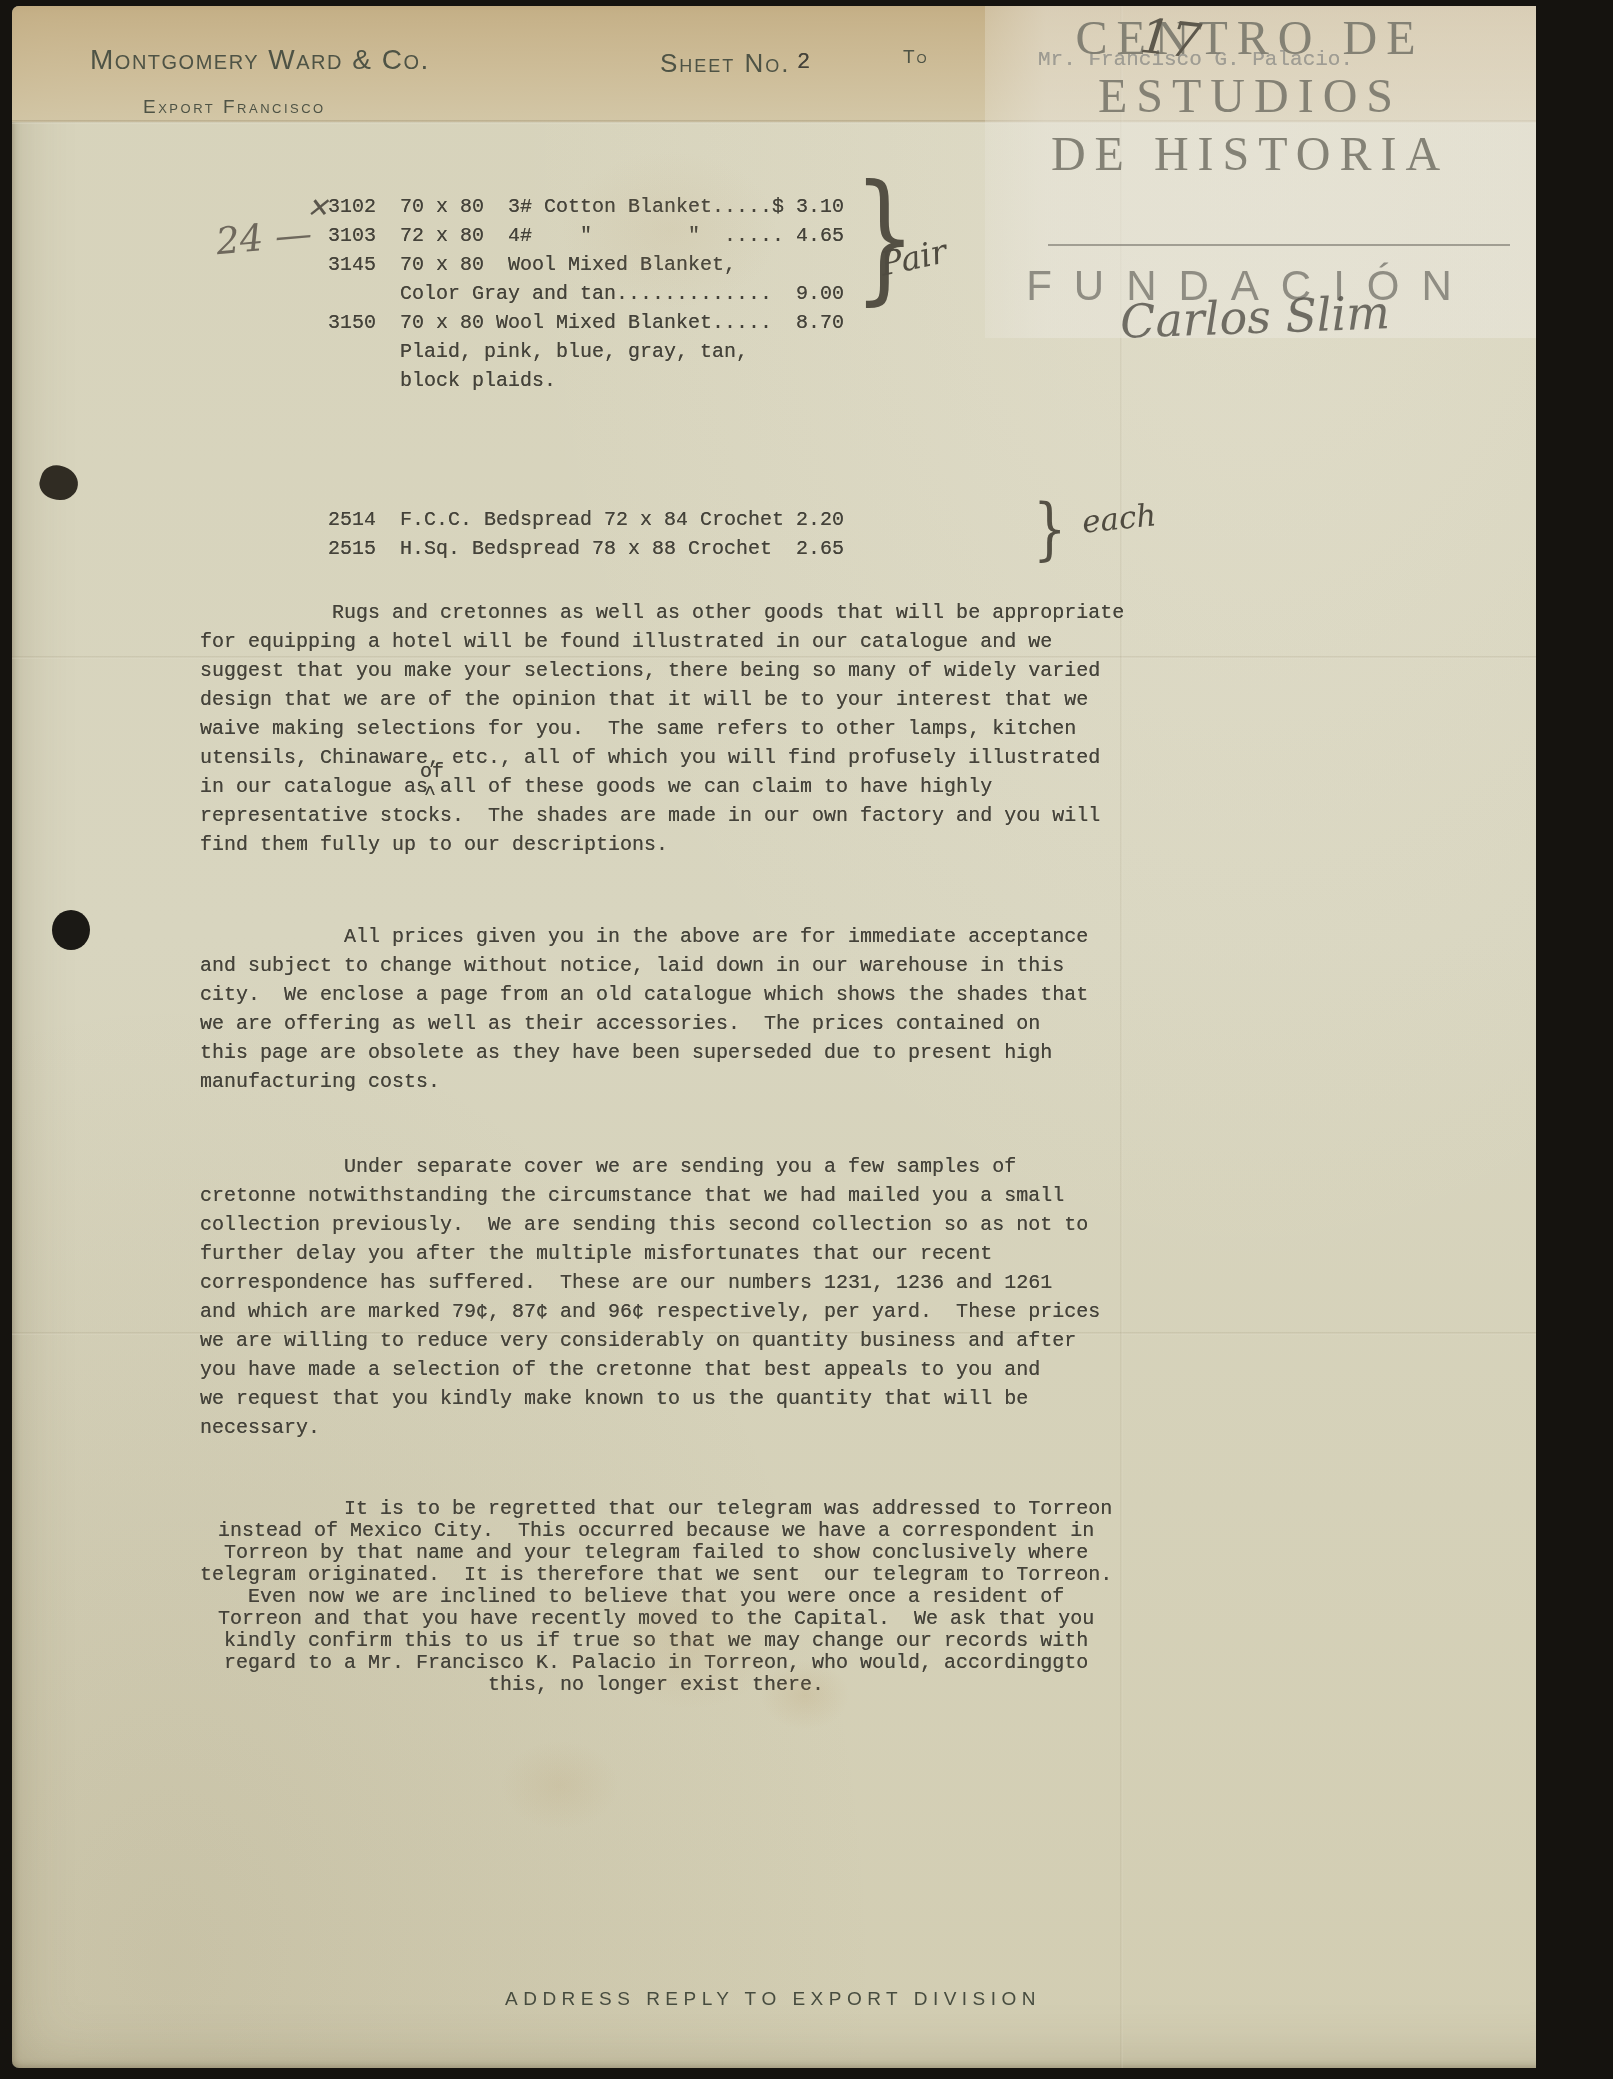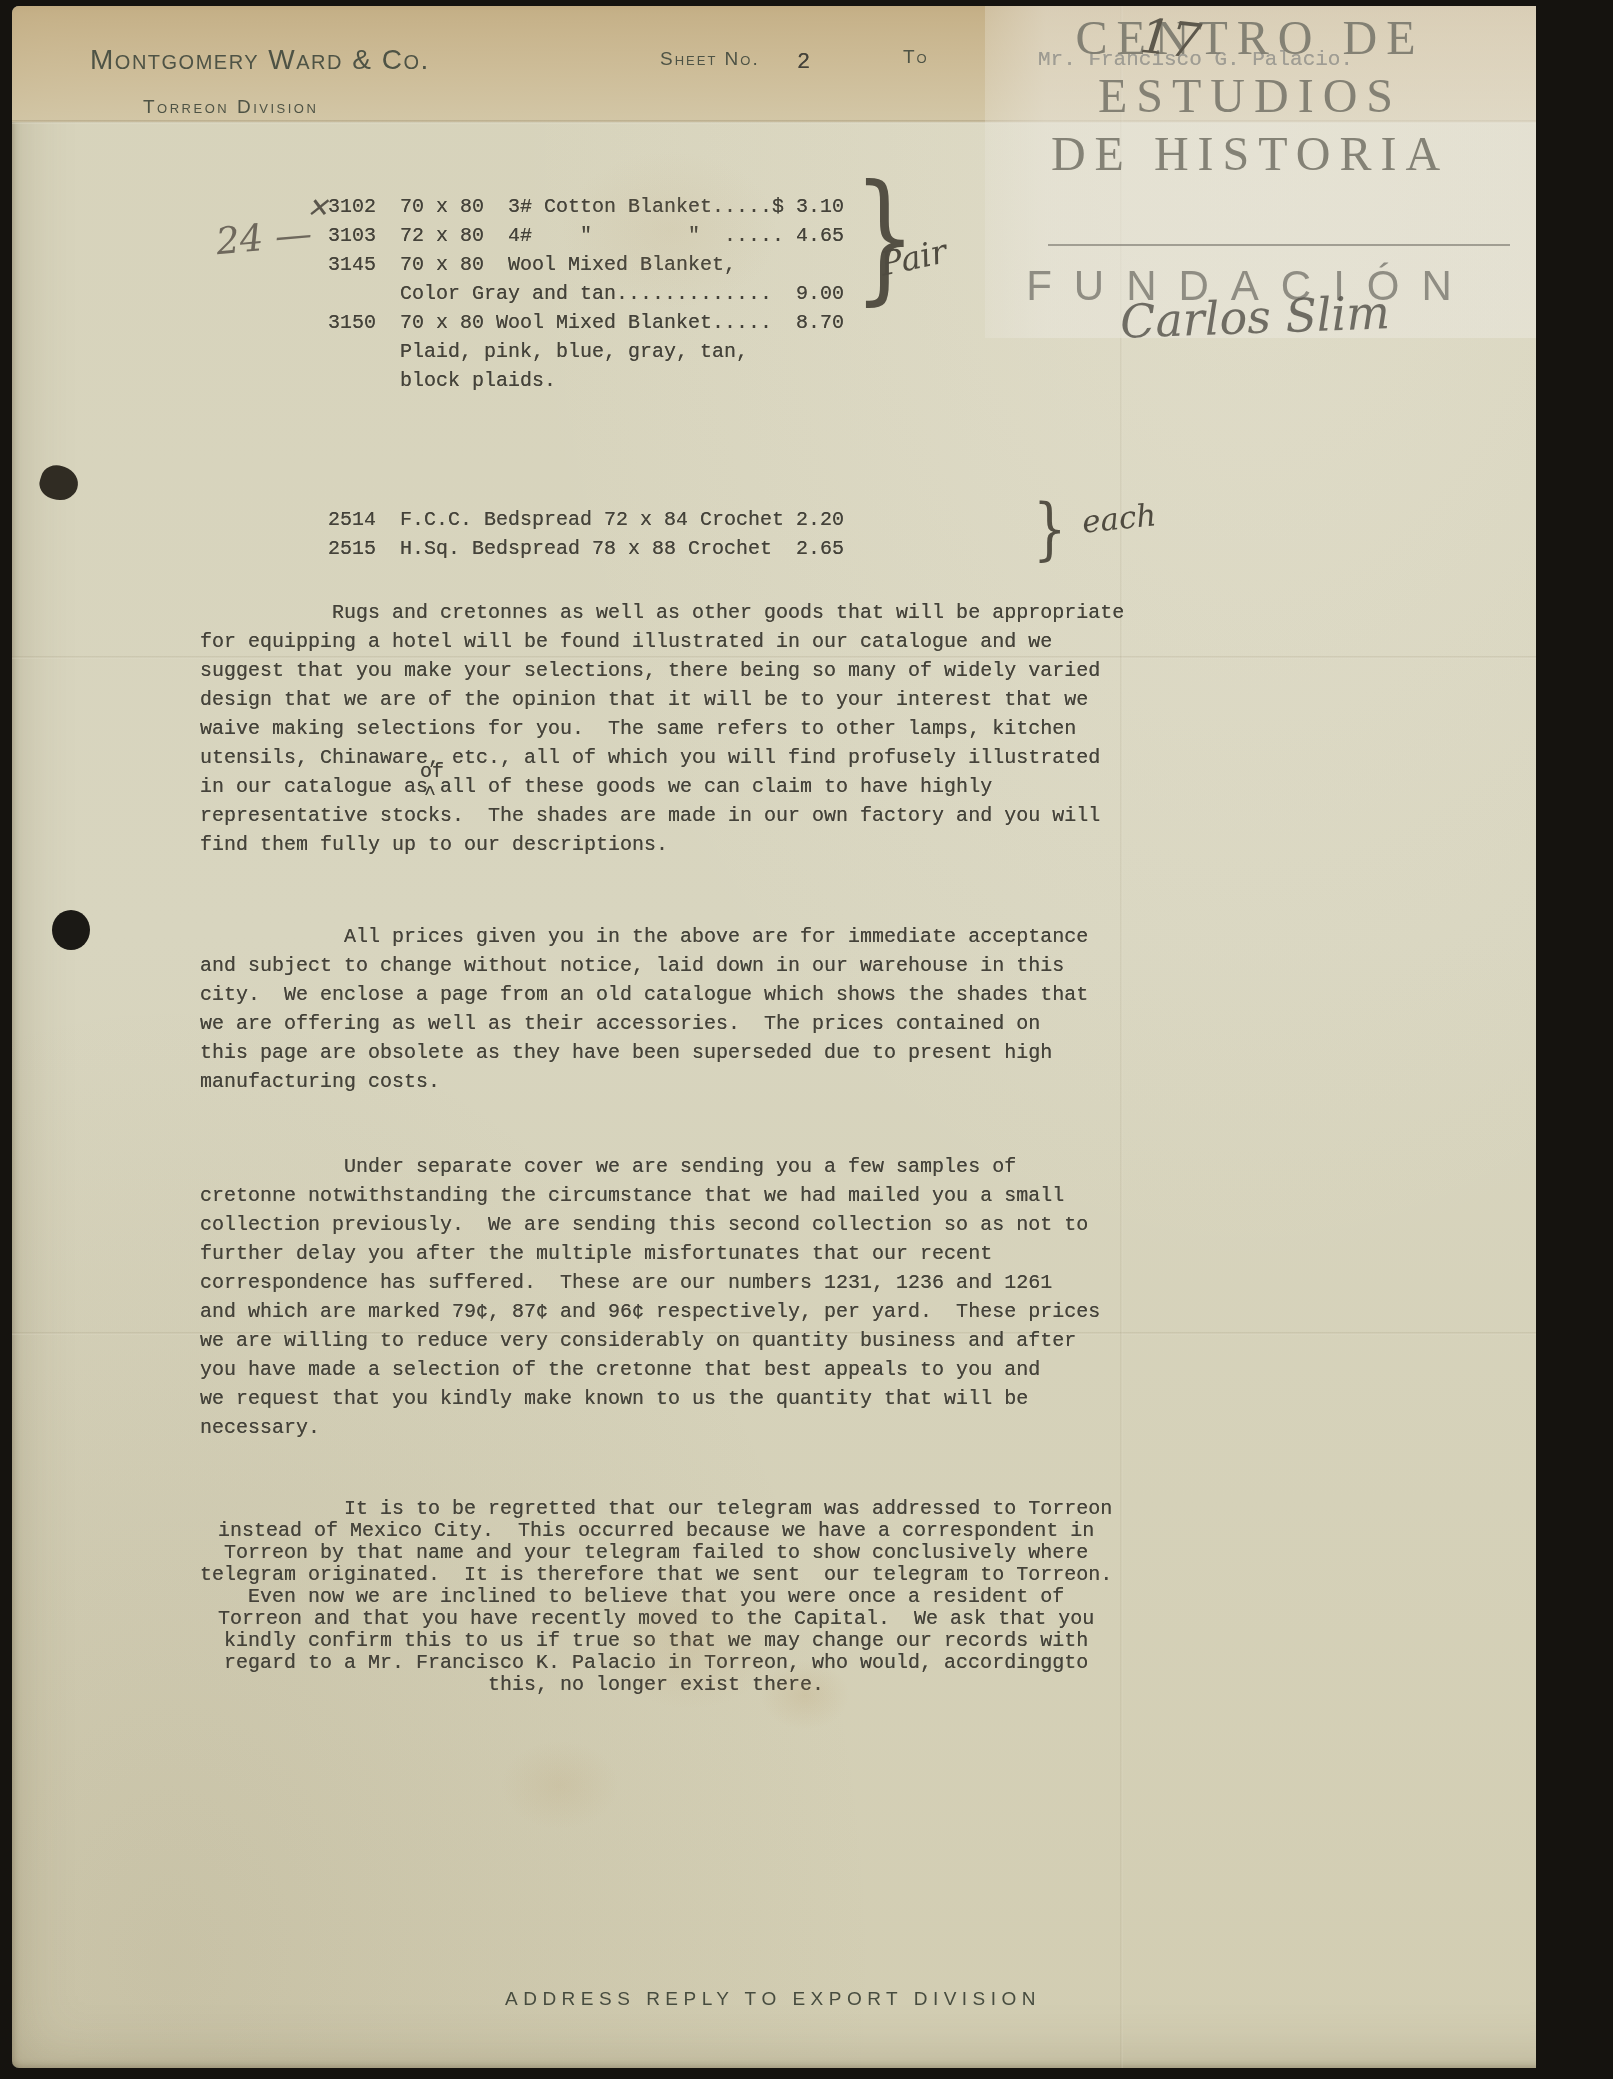--- a/index.html
+++ b/index.html
@@ -46,22 +46,22 @@
 
 <div class="scan">
   <div class="paper"></div>
   <div class="top-strip"></div>
   <div class="crease-h" style="top:120px;"></div>
   <div class="crease-h2" style="left:12px;top:656px;width:1590px;"></div>
   <div class="crease-h2" style="left:12px;top:1332px;width:1590px;"></div>
   <div class="crease-v" style="left:1120px;"></div>
 
   <div class="abs printed" style="left:90px;top:44px;font-size:28px;letter-spacing:1.5px;">Montgomery Ward &amp; Co.</div>
-  <div class="abs printed" style="left:143px;top:96px;font-size:19px;letter-spacing:2.5px;">Torreon Division</div>
-  <div class="abs printed" style="left:660px;top:48px;font-size:19px;letter-spacing:2px;">Sheet No.</div>
+  <div class="abs printed" style="left:143px;top:96px;font-size:19px;letter-spacing:2.5px;">Export Francisco</div>
+  <div class="abs printed" style="left:660px;top:48px;font-size:26px;letter-spacing:2px;">Sheet No.</div>
   <div class="abs tw" style="left:797px;top:50px;font-size:22px;">2</div>
   <div class="abs printed" style="left:903px;top:46px;font-size:19px;letter-spacing:2px;">To</div>
   <div class="abs tw" style="left:1038px;top:48px;font-size:21px;">Mr. Francisco G. Palacio.</div>
 
   <div class="wm">
     <div class="wm-line" style="top:4px;">CENTRO DE</div>
     <div class="wm-line" style="top:62px;">ESTUDIOS</div>
     <div class="wm-line" style="top:120px;">DE HISTORIA</div>
     <div class="wm-rule"></div>
     <div class="wm-found">FUNDACIÓN</div>

